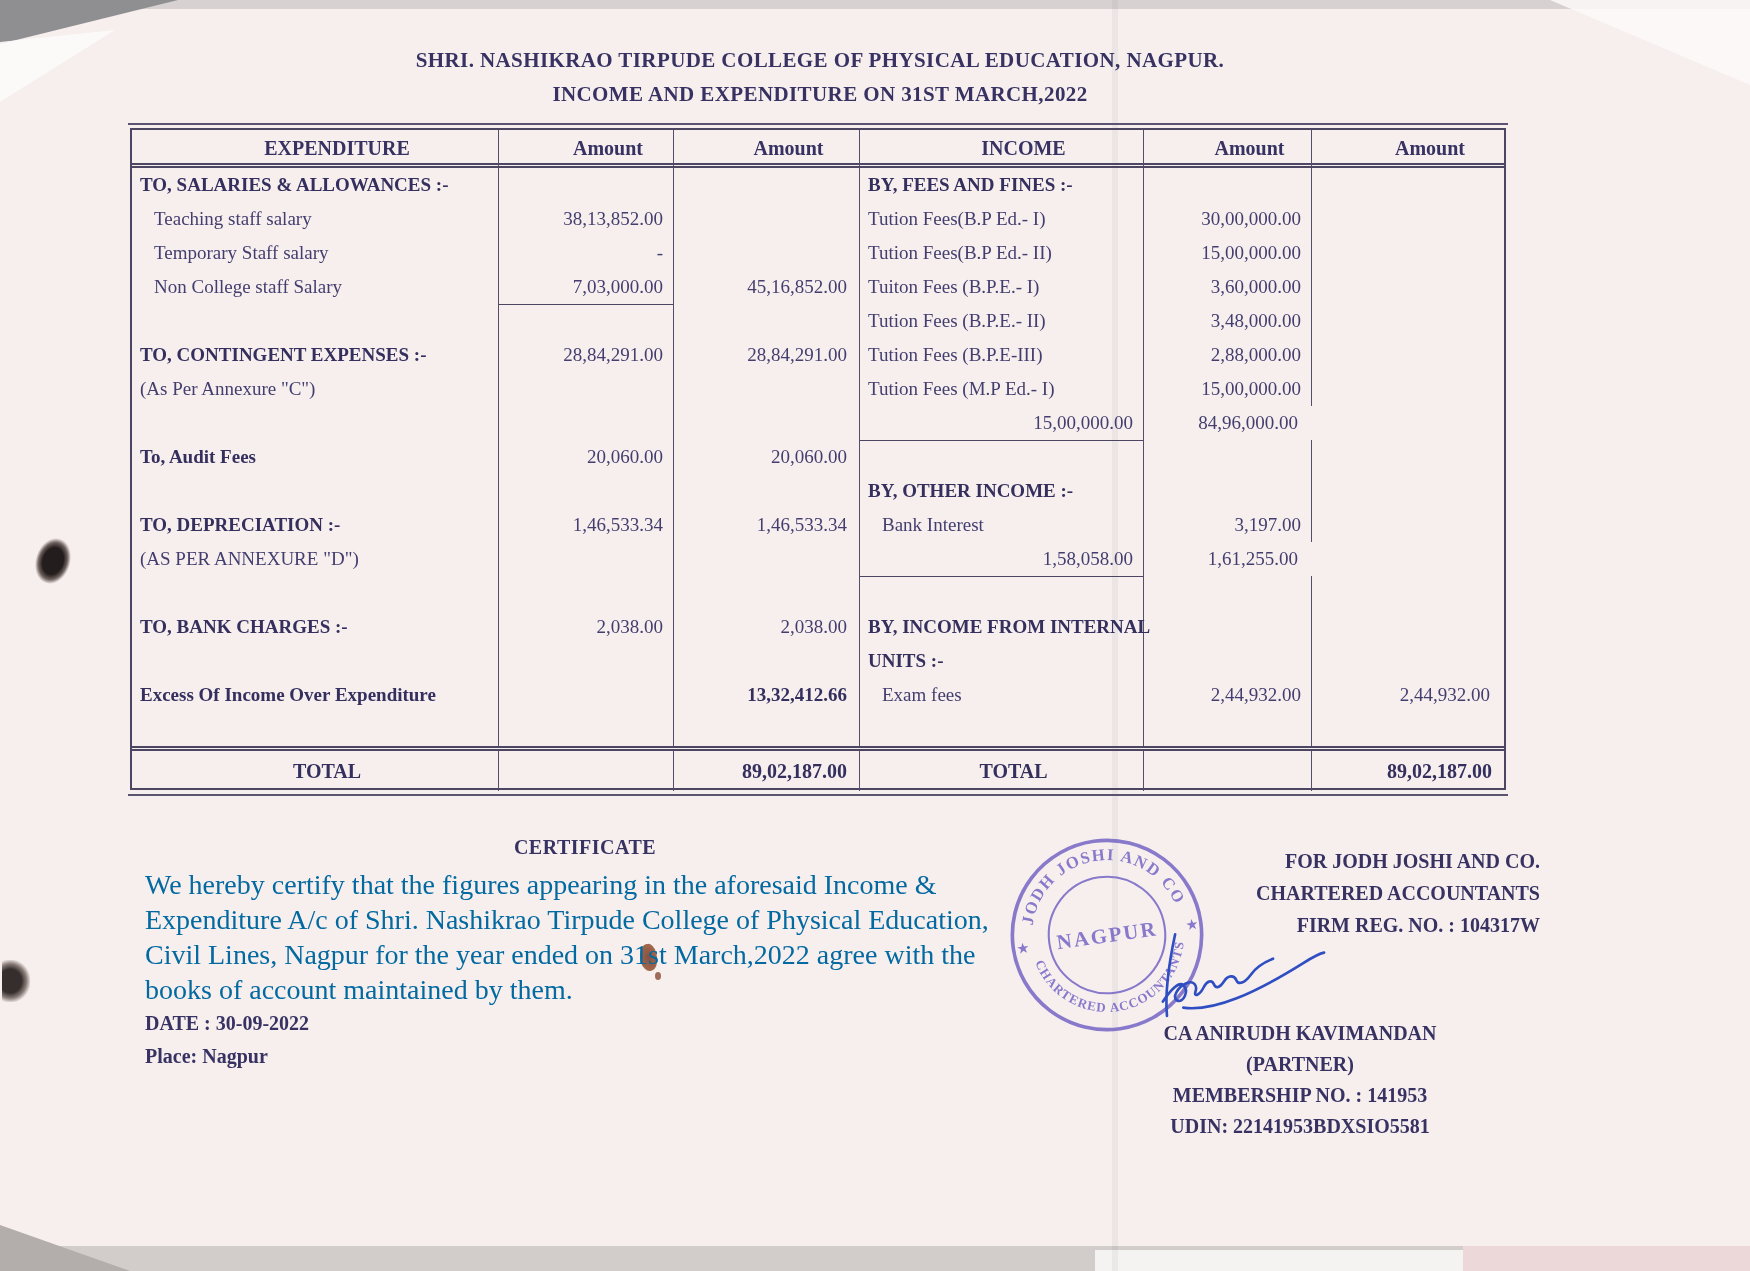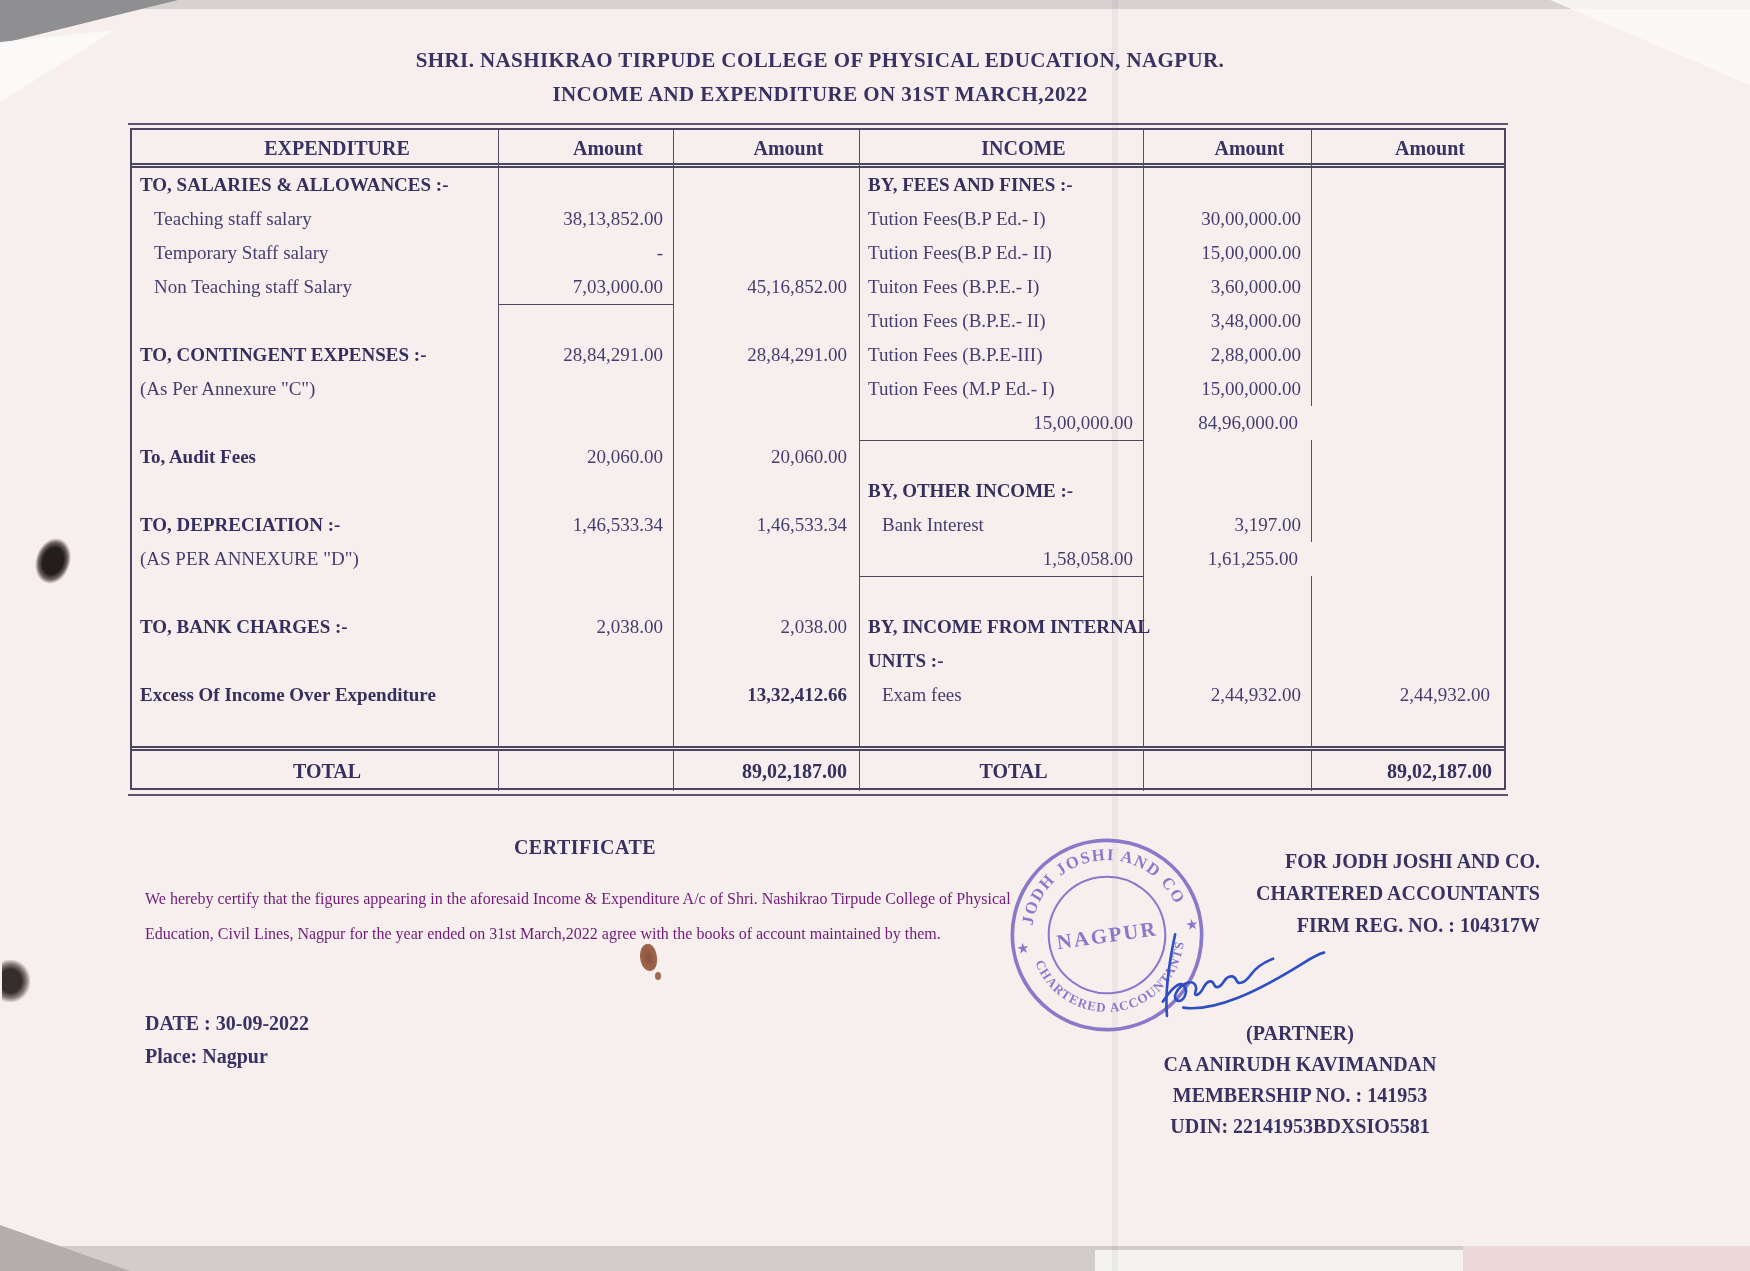--- a/index.html
+++ b/index.html
@@ -76,21 +76,21 @@
     font-weight:bold; font-size:20px; color:#352f5e;
   }
   .ttotal .tcell { border-right:1.5px solid #544e6d;margin-left:24px; }
   .ttotal .tcell:last-child { border-right:none; }
   .ttotal .lab { text-align:center; }
   .ttotal .amt { text-align:right; padding-right:12px; }
 
   
   .certificate { position:absolute; left:145px; top:836px; width:880px; }
   .certificate .cert-head { text-align:center; font-weight:bold; font-size:20px; letter-spacing:.5px; color:#383263; }
-  .certificate .cert-body { margin-top:22px; font-size:16px; line-height:35px; color:#701a75; }
+  .certificate .cert-body { margin-top:8px; font-size:28px; line-height:35px; color:#0369a1; }
 
   
   .dateplace { position:absolute; left:145px; top:1012px; font-weight:bold; font-size:20px; color:#383263; }
   .dateplace div { margin-bottom:10px; }
 
   
   .firm-block   { position:absolute; left:1100px; top:845px; width:440px; text-align:right;
                   font-weight:bold; font-size:20px; line-height:32px; color:#383263; }
   .signer-block { position:absolute; left:1080px; top:1018px; width:440px; text-align:center;
                   font-weight:bold; font-size:20px; line-height:31px; color:#383263; }
@@ -143,21 +143,21 @@
             <span class="cell c-label ind">Teaching staff salary</span>
             <span class="cell c-a1">38,13,852.00</span>
             <span class="cell c-a2"></span>
           </div>
           <div class="trow">
             <span class="cell c-label ind">Temporary Staff salary</span>
             <span class="cell c-a1">-</span>
             <span class="cell c-a2"></span>
           </div>
           <div class="trow">
-            <span class="cell c-label ind">Non Teaching staff Salary</span>
+            <span class="cell c-label ind">Non College staff Salary</span>
             <span class="cell c-a1 rule">7,03,000.00</span>
             <span class="cell c-a2">45,16,852.00</span>
           </div>
           <div class="trow">
             <span class="cell c-label"></span>
             <span class="cell c-a1"></span>
             <span class="cell c-a2"></span>
           </div>
           <div class="trow">
             <span class="cell c-label b">TO, CONTINGENT EXPENSES :-</span>
@@ -325,22 +325,22 @@
     <div>DATE : 30-09-2022</div>
     <div>Place: Nagpur</div>
   </div>
 
   <div class="firm-block">
     <div>FOR JODH JOSHI AND CO.</div>
     <div>CHARTERED ACCOUNTANTS</div>
     <div>FIRM REG. NO. : 104317W</div>
   </div>
   <div class="signer-block">
+    <div>CA ANIRUDH KAVIMANDAN</div>
     <div>(PARTNER)</div>
-    <div>CA ANIRUDH KAVIMANDAN</div>
     <div>MEMBERSHIP NO. : 141953</div>
     <div>UDIN: 22141953BDXSIO5581</div>
   </div>
 
   <svg class="stamp-svg" viewBox="0 0 200 200">
     <g transform="rotate(-8 100 100)" stroke="#6e5cc3" fill="#6e5cc3">
       <circle cx="100" cy="100" r="91" fill="none" stroke-width="3.5"></circle>
       <circle cx="100" cy="100" r="56" fill="none" stroke-width="2"></circle>
       <path id="arcTop" d="M 28,100 A 72,72 0 0 1 172,100" fill="none" stroke="none"></path>
       <path id="arcBot" d="M 26,100 A 74,74 0 0 0 174,100" fill="none" stroke="none"></path>

